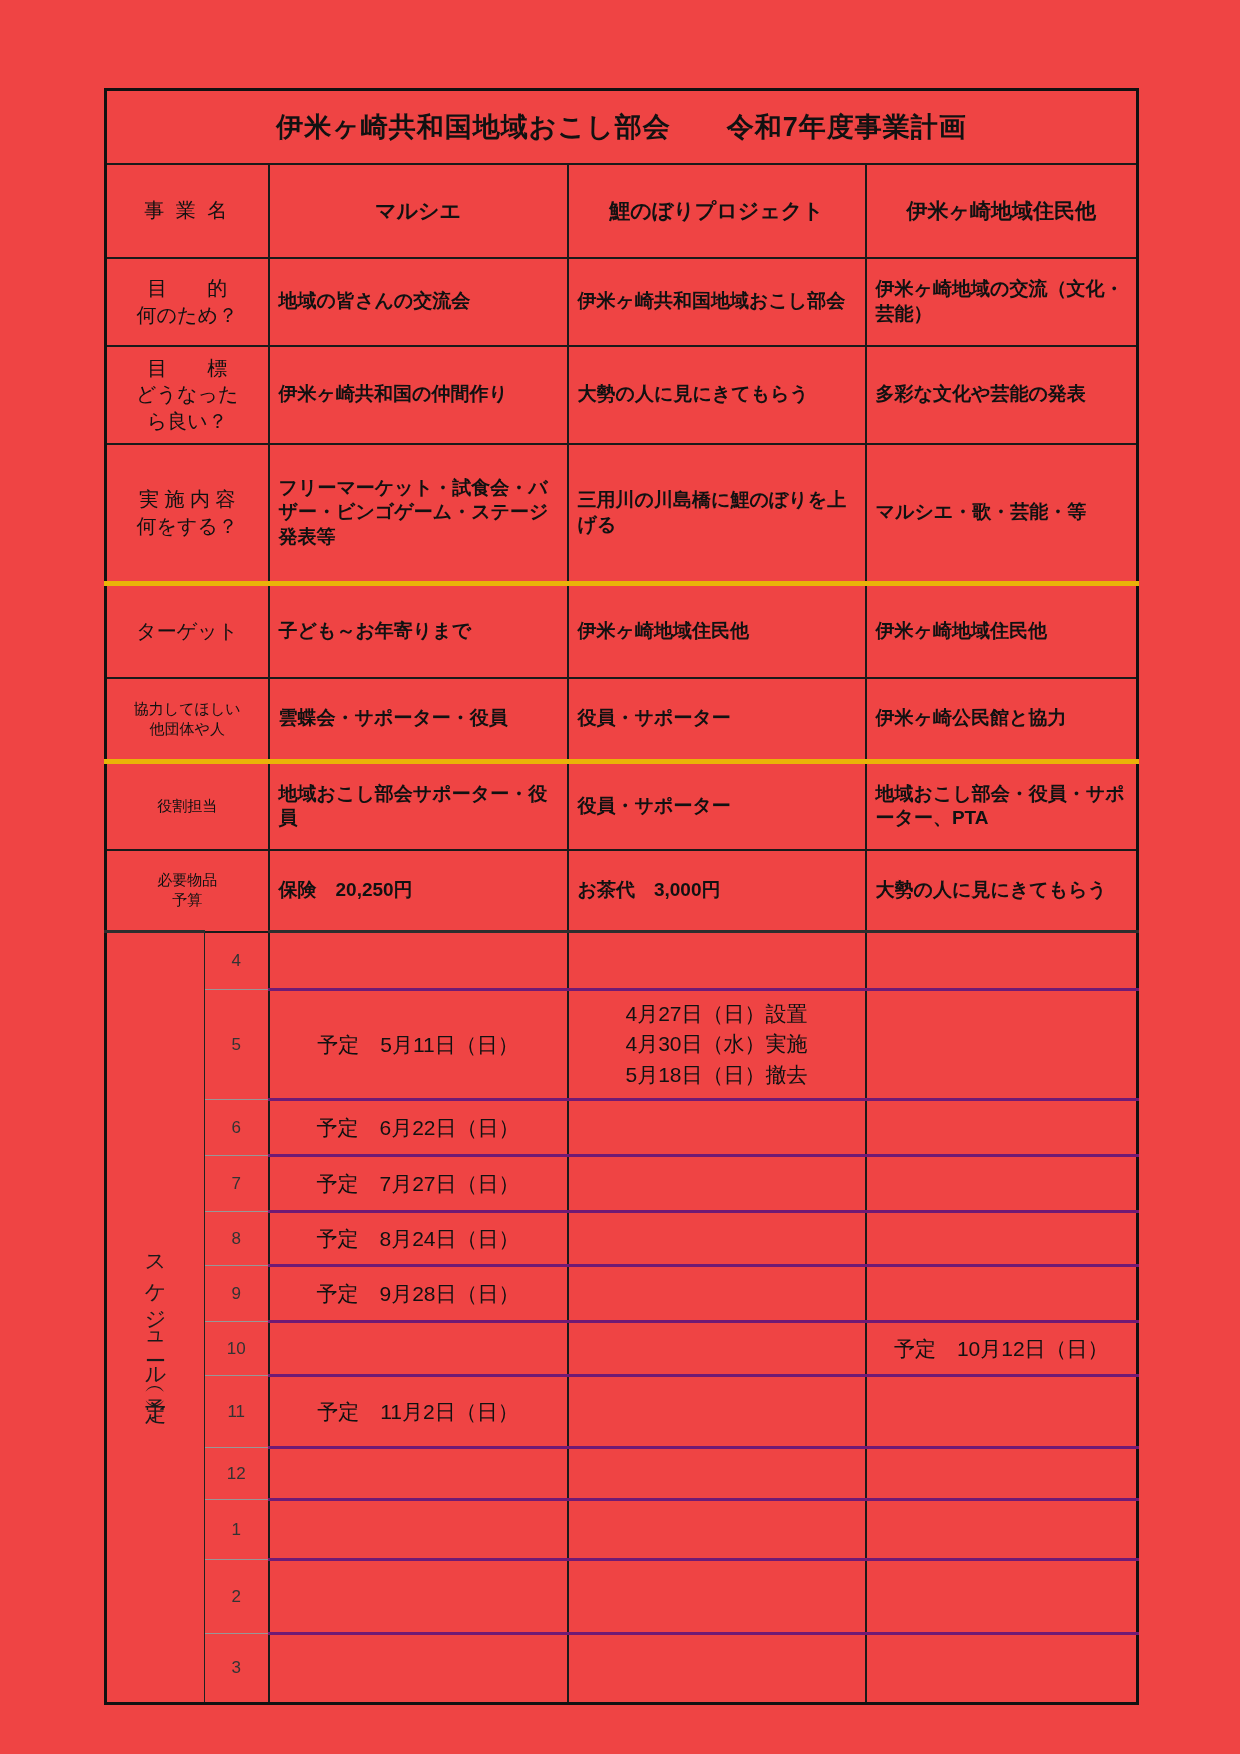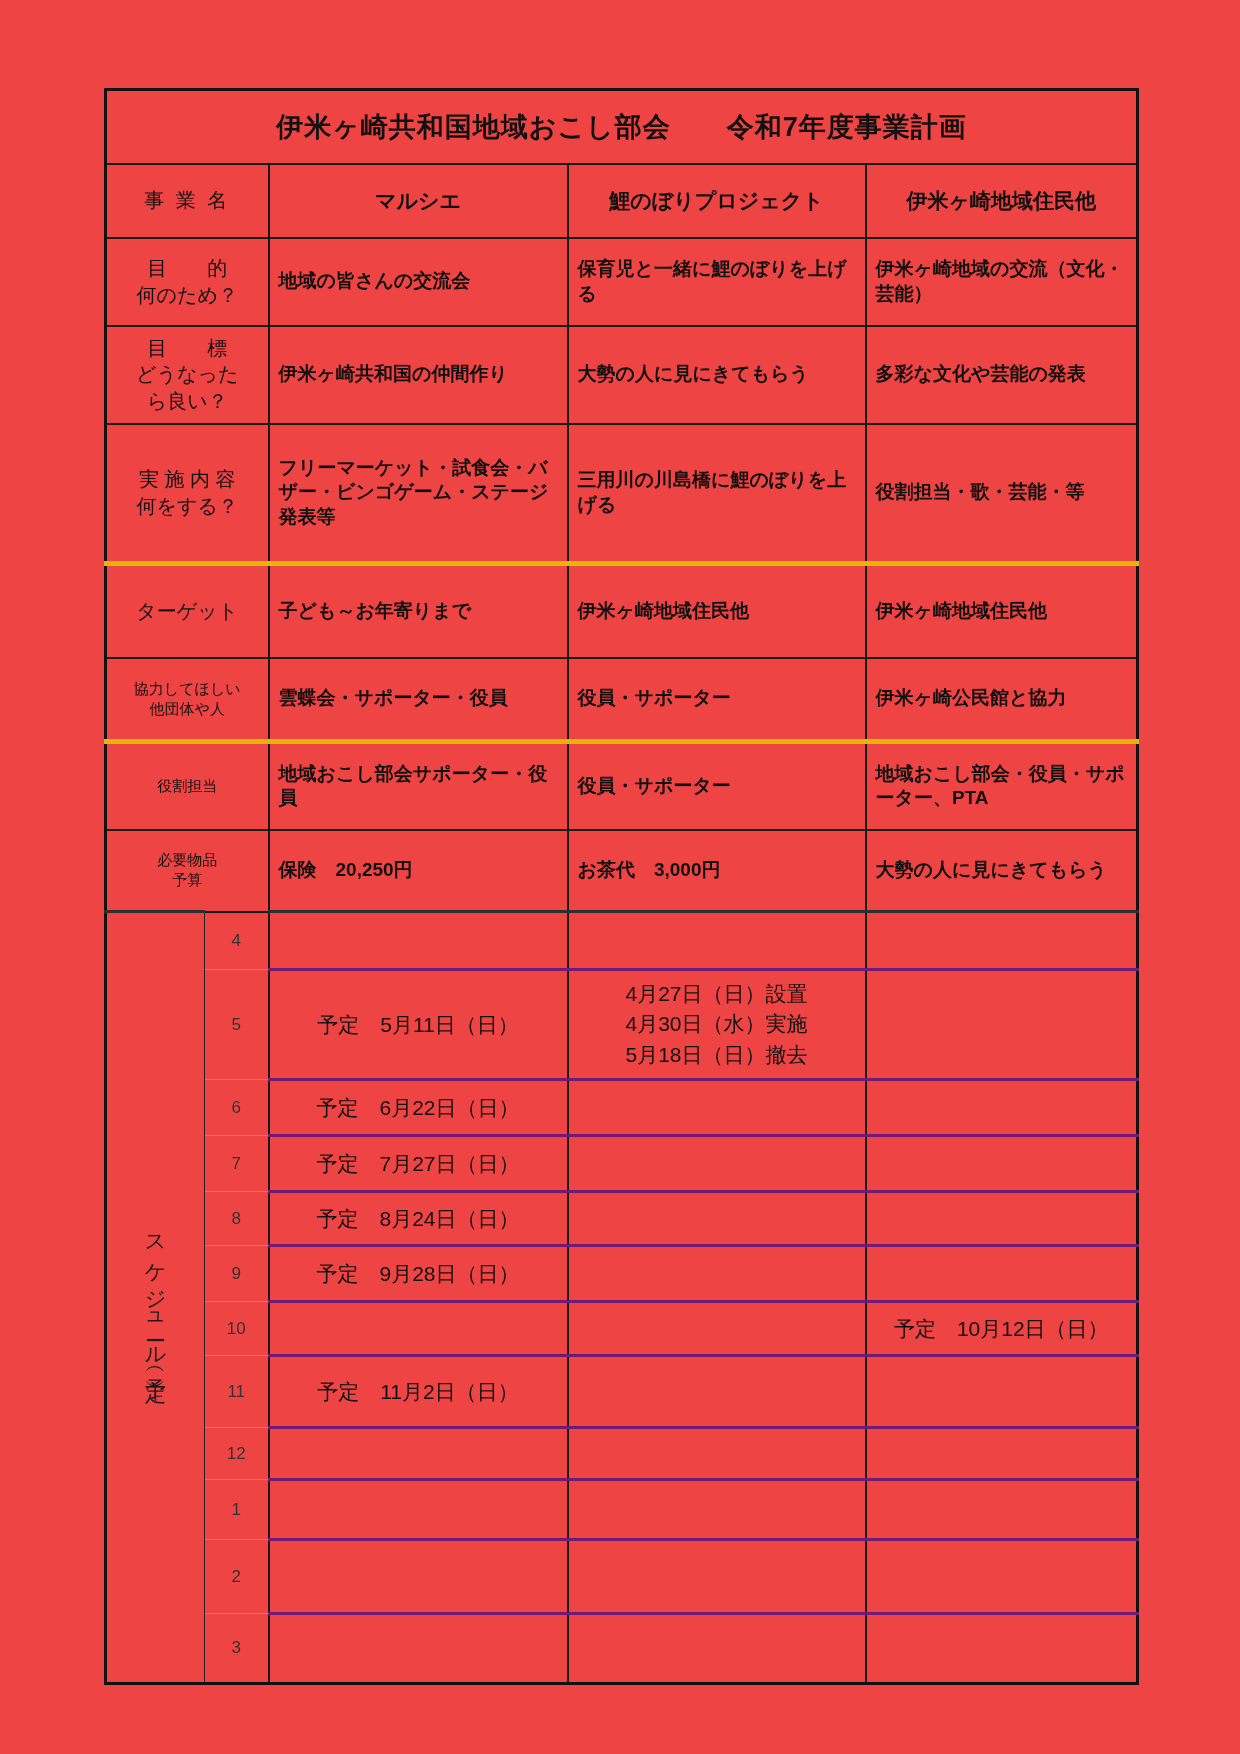--- a/index.html
+++ b/index.html
@@ -20,21 +20,21 @@
   .title-cell{font-weight:700;font-size:27px;text-align:center;letter-spacing:1px;}
   .info td{border:2px solid #1a1a1a;}
   .thick-top td{border-top:5px solid #eab308;}
   .colhead{font-weight:700;font-size:21px;text-align:center;padding:10px;}
   .rowlab{text-align:center;font-weight:400;font-size:20px;line-height:1.32;padding:2px;}
   .rowlab .sp{letter-spacing:3px;}
   .rowlab-sm{font-size:15px;}
   .cell{font-weight:700;font-size:19px;text-align:left;padding:4px 9px;line-height:1.3;}
 
   
-  .r-title{height:74px}.r-colhead{height:74px}
+  .r-title{height:74px}.r-colhead{height:94px}
   .r-purpose{height:88px}.r-goal{height:98px}.r-activities{height:140px}
   .r-target{height:94px}.r-coop{height:84px}.r-roles{height:88px}.r-budget{height:82px}
   .m-4{height:58px}.m-5{height:110px}.m-6{height:56px}.m-7{height:56px}
   .m-8{height:54px}.m-9{height:56px}.m-10{height:54px}.m-11{height:72px}
   .m-12{height:52px}.m-1{height:60px}.m-2{height:74px}.m-3{height:70px}
 
   
   .srow td{border-top:3px solid #701a75;}
   .sched-first td{border-top:3px solid #2e2e2e;}
   .slabel{border-right:1px solid #222;text-align:center;}
@@ -71,21 +71,21 @@
       <td class="colhead">鯉のぼりプロジェクト</td>
       <td class="colhead">伊米ヶ崎地域住民他</td>
     </tr>
 
     <tr class="r-purpose info">
       <td colspan="2" class="rowlab">
         <div>目　　的</div>
         <div>何のため？</div>
       </td>
       <td class="cell">地域の皆さんの交流会</td>
-      <td class="cell">保育児と一緒に鯉のぼりを上げる</td>
+      <td class="cell">伊米ヶ崎共和国地域おこし部会</td>
       <td class="cell">伊米ヶ崎地域の交流（文化・芸能）</td>
     </tr>
 
     <tr class="r-goal info">
       <td colspan="2" class="rowlab">
         <div>目　　標</div>
         <div>どうなった</div>
         <div>ら良い？</div>
       </td>
       <td class="cell">伊米ヶ崎共和国の仲間作り</td>
@@ -93,21 +93,21 @@
       <td class="cell">多彩な文化や芸能の発表</td>
     </tr>
 
     <tr class="r-activities info">
       <td colspan="2" class="rowlab">
         <div>実 施 内 容</div>
         <div>何をする？</div>
       </td>
       <td class="cell">フリーマーケット・試食会・バザー・ビンゴゲーム・ステージ発表等</td>
       <td class="cell">三用川の川島橋に鯉のぼりを上げる</td>
-      <td class="cell">役割担当・歌・芸能・等</td>
+      <td class="cell">マルシエ・歌・芸能・等</td>
     </tr>
 
     <tr class="r-target info thick-top">
       <td colspan="2" class="rowlab">
         <div>ターゲット</div>
       </td>
       <td class="cell">子ども～お年寄りまで</td>
       <td class="cell">伊米ヶ崎地域住民他</td>
       <td class="cell">伊米ヶ崎地域住民他</td>
     </tr>

